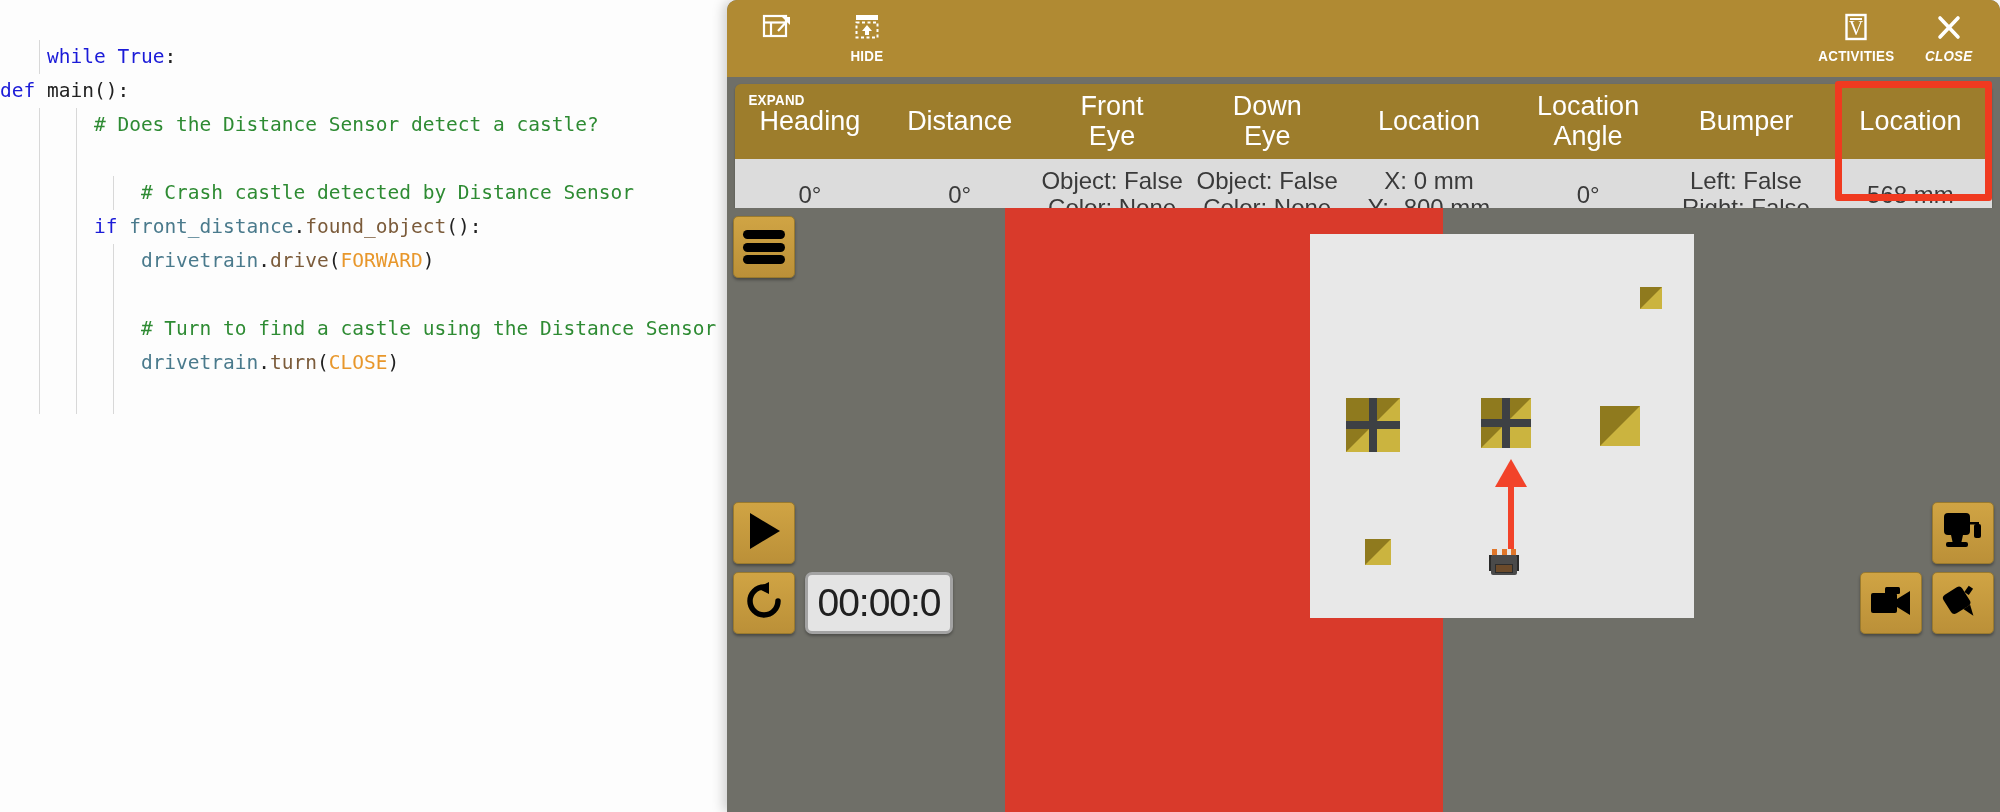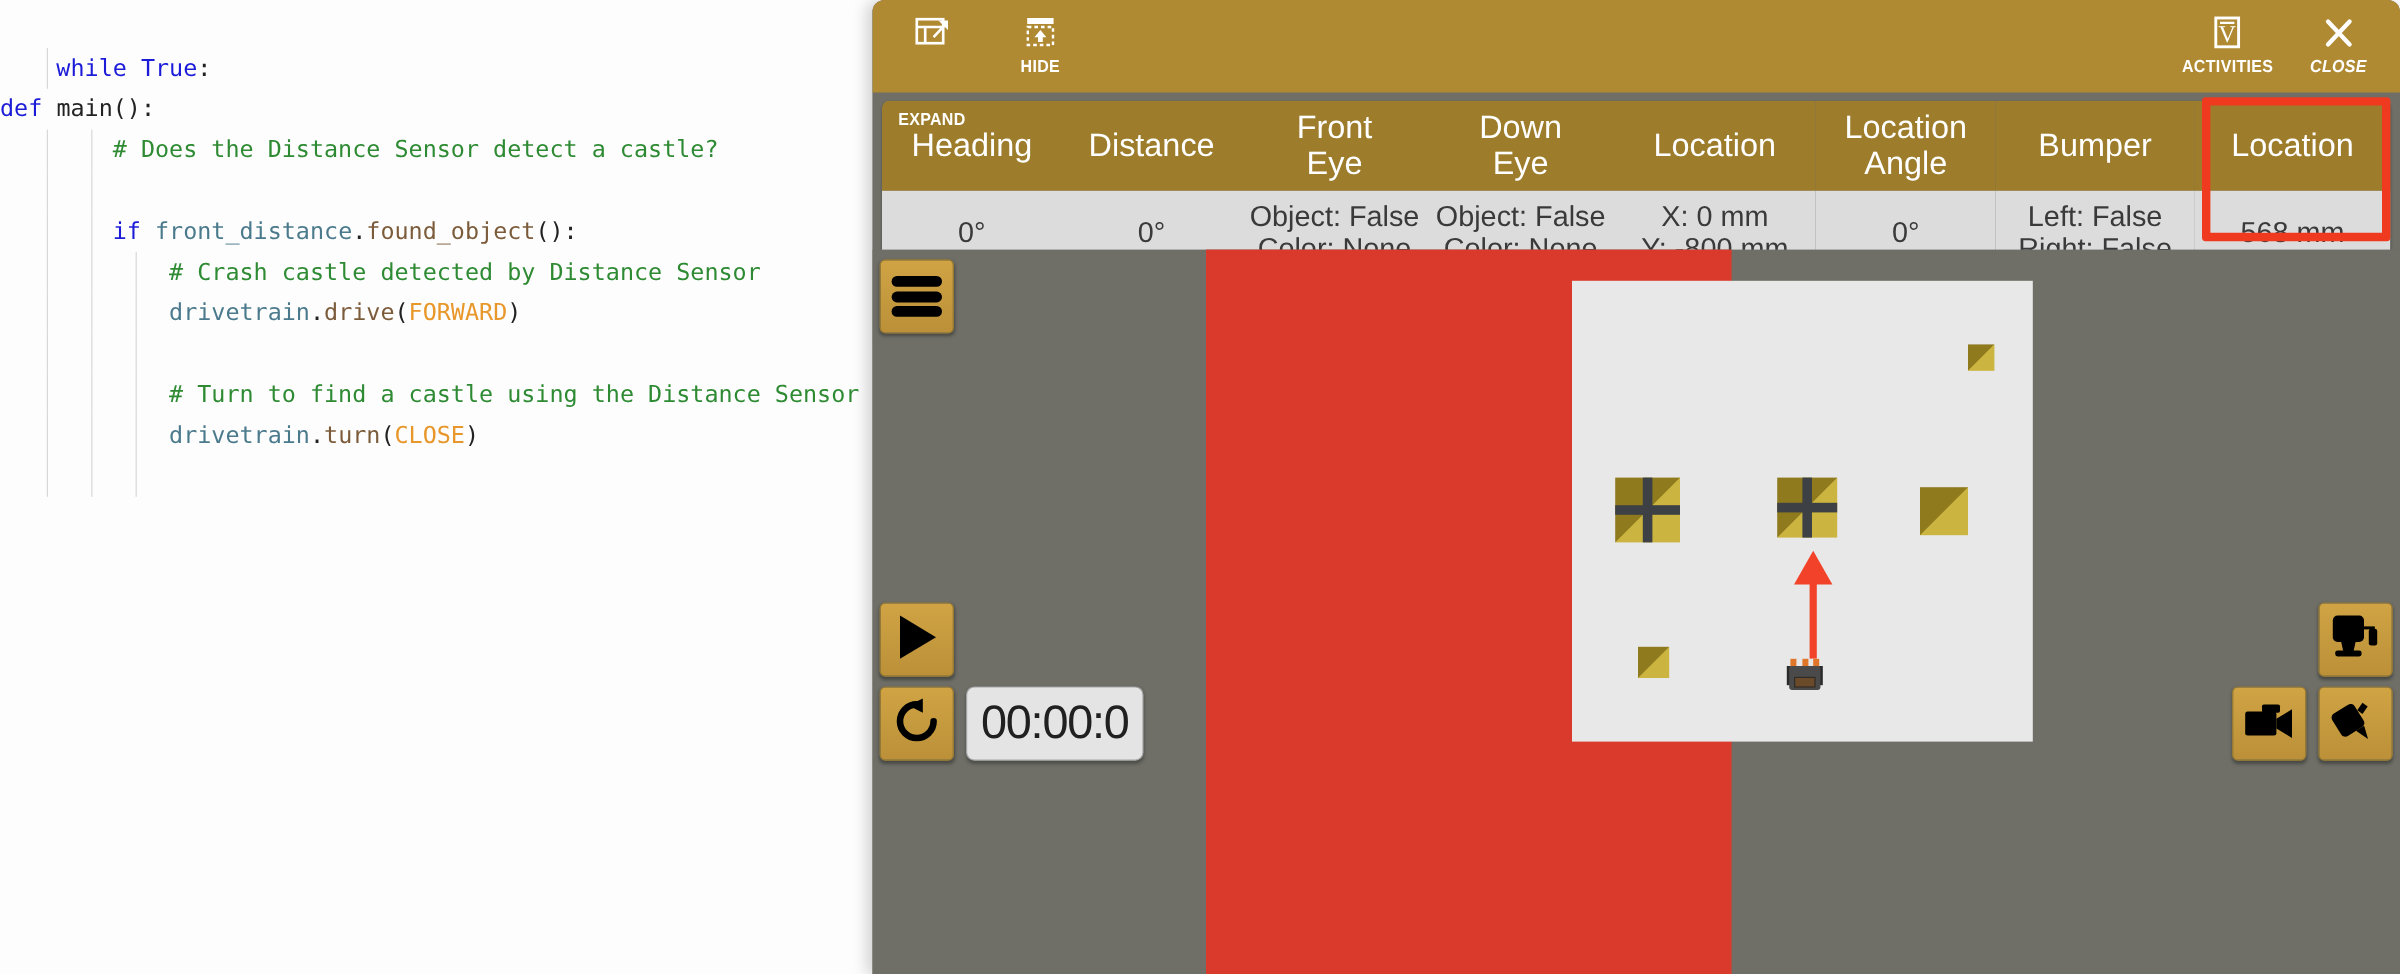--- a/index.html
+++ b/index.html
@@ -154,40 +154,40 @@
   #btn-reset { left: 6px;  top: 364px; width: 62px; height: 62px; }
   #btn-view  { right: 6px; top: 294px; width: 62px; height: 62px; }
   #btn-cam   { right: 78px; top: 364px; width: 62px; height: 62px; }
   #btn-paint { right: 6px; top: 364px; width: 62px; height: 62px; }
 
   .ham-line { width: 42px; height: 9px; background: #000; border-radius: 5px; margin: 3.5px 0; }
 
   #timer {
     position: absolute; left: 78px; top: 364px;
     width: 148px; height: 62px;
-    background: #e4e4e4; border: 1px solid #a3a3a3; border-radius: 7px;
+    background: #e4e4e4; border: 3px solid #a3a3a3; border-radius: 7px;
     display: flex; align-items: center; justify-content: center;
     color: #202020; font-size: 39px; letter-spacing: -1px;
     font-family: "Liberation Sans", sans-serif;
     box-shadow: 0 2px 3px rgba(0,0,0,.3);
   }
 </style>
 </head>
 <body>
 
 <div id="root">
 
   <div id="code-pane">
     <div id="code-lines">
         <div class="code-line"><div class="gutter-rule" style="left: 39px;"></div><span class="pl">    </span><span class="kw">while</span><span class="pl"> </span><span class="kw2">True</span><span class="pl">:</span></div>
         <div class="code-line"><span class="kw">def</span><span class="pl"> </span><span class="pl">main</span><span class="pl">():</span></div>
         <div class="code-line"><div class="gutter-rule" style="left: 39px;"></div><div class="gutter-rule" style="left: 76px;"></div><span class="pl">        </span><span class="com"># Does the Distance Sensor detect a castle?</span></div>
         <div class="code-line"><div class="gutter-rule" style="left: 39px;"></div><div class="gutter-rule" style="left: 76px;"></div>&nbsp;</div>
+        <div class="code-line"><div class="gutter-rule" style="left: 39px;"></div><div class="gutter-rule" style="left: 76px;"></div><div class="gutter-rule" style="left: 113px;"></div><span class="pl">            </span><span class="com"># Crash castle detected by Distance Sensor</span></div>
         <div class="code-line"><div class="gutter-rule" style="left: 39px;"></div><div class="gutter-rule" style="left: 76px;"></div><span class="pl">        </span><span class="kw">if</span><span class="pl"> </span><span class="obj">front_distance</span><span class="pl">.</span><span class="fn">found_object</span><span class="pl">():</span></div>
-        <div class="code-line"><div class="gutter-rule" style="left: 39px;"></div><div class="gutter-rule" style="left: 76px;"></div><div class="gutter-rule" style="left: 113px;"></div><span class="pl">            </span><span class="com"># Crash castle detected by Distance Sensor</span></div>
         <div class="code-line"><div class="gutter-rule" style="left: 39px;"></div><div class="gutter-rule" style="left: 76px;"></div><div class="gutter-rule" style="left: 113px;"></div><span class="pl">            </span><span class="obj">drivetrain</span><span class="pl">.</span><span class="fn">drive</span><span class="pl">(</span><span class="const">FORWARD</span><span class="pl">)</span></div>
         <div class="code-line"><div class="gutter-rule" style="left: 39px;"></div><div class="gutter-rule" style="left: 76px;"></div><div class="gutter-rule" style="left: 113px;"></div>&nbsp;</div>
         <div class="code-line"><div class="gutter-rule" style="left: 39px;"></div><div class="gutter-rule" style="left: 76px;"></div><div class="gutter-rule" style="left: 113px;"></div><span class="pl">            </span><span class="com"># Turn to find a castle using the Distance Sensor</span></div>
         <div class="code-line"><div class="gutter-rule" style="left: 39px;"></div><div class="gutter-rule" style="left: 76px;"></div><div class="gutter-rule" style="left: 113px;"></div><span class="pl">            </span><span class="obj">drivetrain</span><span class="pl">.</span><span class="fn">turn</span><span class="pl">(</span><span class="const">CLOSE</span><span class="pl">)</span></div>
         <div class="code-line"><div class="gutter-rule" style="left: 39px;"></div><div class="gutter-rule" style="left: 76px;"></div><div class="gutter-rule" style="left: 113px;"></div>&nbsp;</div>
       </div>
   </div>
 
   <div id="sim">
 

